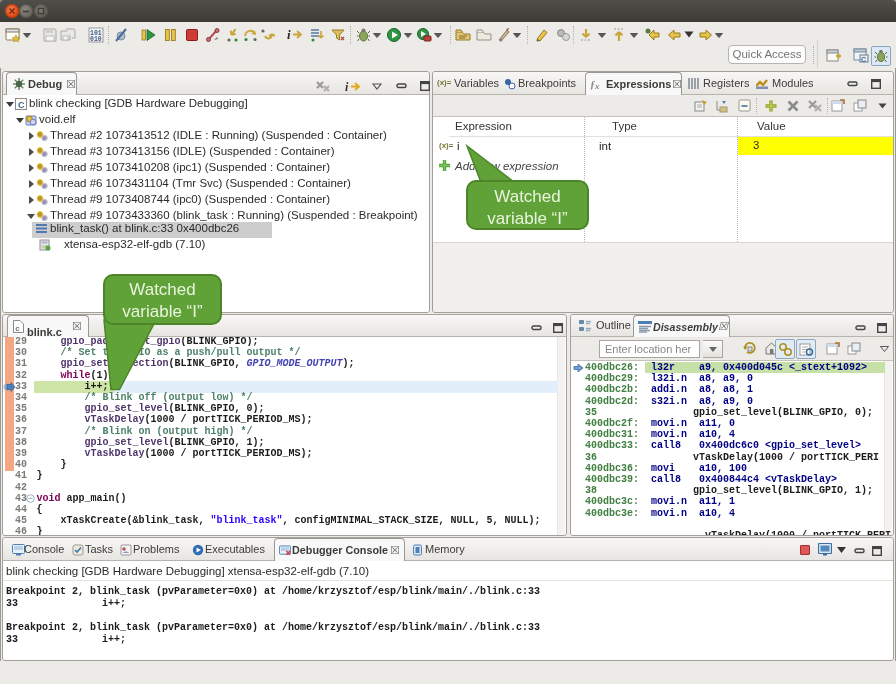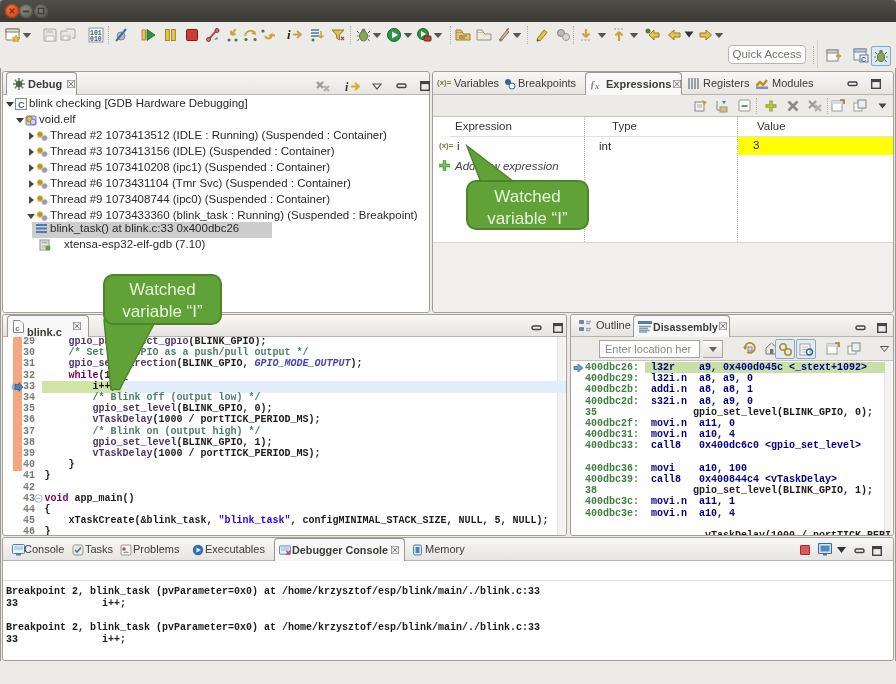--- a/index.html
+++ b/index.html
@@ -465,21 +465,21 @@
     <span style="position:absolute;left:19px;top:4px;margin-top:6px;">blink.c</span>
     <span style="position:absolute;left:64px;top:4px;font-weight:normal;color:#666;">☒</span>
   </div>
   <svg style="position:absolute;left:528px;top:10px;" width="11" height="6" viewBox="0 0 11 6">
       <rect x="1" y="1" width="9" height="3.5" rx="1.5" fill="none" stroke="#444" stroke-width="1.4"></rect>
     </svg>
   <svg style="position:absolute;left:550px;top:8px;" width="10" height="10" viewBox="0 0 10 10">
       <rect x="0.7" y="0.7" width="8.6" height="8.6" fill="none" stroke="#444" stroke-width="1.4"></rect>
       <rect x="0.7" y="0.7" width="8.6" height="2.4" fill="#444"></rect>
     </svg>
-  <div id="editorbody" style="position:absolute;left:0;top:22px;right:0;bottom:0;overflow:hidden;border-radius:0 0 3px 3px;background:#fff;margin-left:8px;">
+  <div id="editorbody" style="position:absolute;left:0;top:22px;right:0;bottom:0;overflow:hidden;border-radius:0 0 3px 3px;background:#fff;">
     <div style="position:absolute;right:1px;top:0;width:8px;height:100%;background:#f3f2f0;border-left:1px solid #e8e6e2;"></div>
 
     <div style="position:absolute;left:2px;top:-3px;width:9px;height:137px;background:#f4a781;"></div>
 
     <div style="position:absolute;left:31px;top:44px;width:524px;height:12px;background:#e3eefb;"></div>
     <div style="position:absolute;left:31px;top:44px;width:80px;height:12px;background:#cfe5a8;"></div>
 
     <svg style="position:absolute;left:0px;top:44px;" width="13" height="12" viewBox="0 0 13 12">
         <circle cx="4" cy="6" r="3.5" fill="#74a2d2" opacity="0.7"></circle>
         <path d="M4 3.5 H8 V1.5 L12 6 L8 10.5 V8.5 H4 Z" fill="#4e7fb5" stroke="#2d5e96" stroke-width="0.7"></path>
@@ -536,21 +536,21 @@
           <rect x="0" y="0" width="5" height="4" rx="1"></rect>
           <rect x="0" y="7" width="5" height="4" rx="1"></rect>
         </g>
         <g stroke="#99aabb" stroke-width="1.4">
           <path d="M7 1.5 h5 M7 3.5 h4"></path>
           <path d="M7 8.5 h5 M7 10.5 h4"></path>
         </g>
       </svg>
     <span style="position:absolute;left:23px;top:4px;">Outline</span>
   </div>
-  <div class="tab active" style="left:62px; width:97px; height:22px;">
+  <div class="tab active" style="left:62px; width:97px; height:22px;font-style:italic;">
     <svg style="position:absolute;left:4px;top:5px;" width="14" height="12" viewBox="0 0 14 12">
         <rect x="0" y="0" width="14" height="3" fill="#4e7fb5"></rect>
         <g stroke="#8899aa" stroke-width="1.3">
           <path d="M1 5.5 h12 M1 7.5 h9 M1 9.5 h11 M1 11.2 h8"></path>
         </g>
       </svg>
     <span style="position:absolute;left:19px;top:4.5px;font-size:10.6px;">Disassembly</span>
     <span style="position:absolute;left:84px;top:4px;font-weight:normal;color:#666;">☒</span>
   </div>
   <svg style="position:absolute;left:284px;top:10px;" width="11" height="6" viewBox="0 0 11 6">
@@ -605,20 +605,21 @@
     </div>
     <div style="position:absolute;left:74px;top:24.5px;width:240px;height:11.5px;background:#c7e0a8;"></div>
       <div class="mono" style="left:14px;top:25.0px;"><span class="addr">400dbc26:</span>&nbsp;&nbsp;<span class="ins">l32r&nbsp;&nbsp;&nbsp;&nbsp;a9, 0x400d045c &lt;_stext+1092&gt;</span></div>
       <div class="mono" style="left:14px;top:36.2px;"><span class="addr">400dbc29:</span>&nbsp;&nbsp;<span class="ins">l32i.n&nbsp;&nbsp;a8, a9, 0</span></div>
       <div class="mono" style="left:14px;top:47.4px;"><span class="addr">400dbc2b:</span>&nbsp;&nbsp;<span class="ins">addi.n&nbsp;&nbsp;a8, a8, 1</span></div>
       <div class="mono" style="left:14px;top:58.6px;"><span class="addr">400dbc2d:</span>&nbsp;&nbsp;<span class="ins">s32i.n&nbsp;&nbsp;a8, a9, 0</span></div>
       <div class="mono" style="left:14px;top:69.8px;"><span class="lngreen">35</span>&nbsp;&nbsp;&nbsp;&nbsp;&nbsp;&nbsp;&nbsp;&nbsp;&nbsp;&nbsp;&nbsp;&nbsp;&nbsp;&nbsp;&nbsp;&nbsp;<span style="color:#1c1c1c;">gpio_set_level(BLINK_GPIO, 0);</span></div>
       <div class="mono" style="left:14px;top:81.0px;"><span class="addr">400dbc2f:</span>&nbsp;&nbsp;<span class="ins">movi.n&nbsp;&nbsp;a11, 0</span></div>
       <div class="mono" style="left:14px;top:92.2px;"><span class="addr">400dbc31:</span>&nbsp;&nbsp;<span class="ins">movi.n&nbsp;&nbsp;a10, 4</span></div>
       <div class="mono" style="left:14px;top:103.4px;"><span class="addr">400dbc33:</span>&nbsp;&nbsp;<span class="ins">call8&nbsp;&nbsp;&nbsp;0x400dc6c0 &lt;gpio_set_level&gt;</span></div>
+      <div class="mono" style="left:14px;top:114.6px;"><span class="lngreen">36</span>&nbsp;&nbsp;&nbsp;&nbsp;&nbsp;&nbsp;&nbsp;&nbsp;&nbsp;&nbsp;&nbsp;&nbsp;&nbsp;&nbsp;&nbsp;&nbsp;<span style="color:#1c1c1c;">vTaskDelay(1000 / portTICK_PERI</span></div>
       <div class="mono" style="left:14px;top:125.8px;"><span class="addr">400dbc36:</span>&nbsp;&nbsp;<span class="ins">movi&nbsp;&nbsp;&nbsp;&nbsp;a10, 100</span></div>
       <div class="mono" style="left:14px;top:137.0px;"><span class="addr">400dbc39:</span>&nbsp;&nbsp;<span class="ins">call8&nbsp;&nbsp;&nbsp;0x400844c4 &lt;vTaskDelay&gt;</span></div>
       <div class="mono" style="left:14px;top:148.2px;"><span class="lngreen">38</span>&nbsp;&nbsp;&nbsp;&nbsp;&nbsp;&nbsp;&nbsp;&nbsp;&nbsp;&nbsp;&nbsp;&nbsp;&nbsp;&nbsp;&nbsp;&nbsp;<span style="color:#1c1c1c;">gpio_set_level(BLINK_GPIO, 1);</span></div>
       <div class="mono" style="left:14px;top:159.4px;"><span class="addr">400dbc3c:</span>&nbsp;&nbsp;<span class="ins">movi.n&nbsp;&nbsp;a11, 1</span></div>
       <div class="mono" style="left:14px;top:170.6px;"><span class="addr">400dbc3e:</span>&nbsp;&nbsp;<span class="ins">movi.n&nbsp;&nbsp;a10, 4</span></div>
       <div class="mono" style="left:14px;top:193.0px;">&nbsp;&nbsp;&nbsp;&nbsp;&nbsp;&nbsp;&nbsp;&nbsp;&nbsp;&nbsp;&nbsp;&nbsp;&nbsp;&nbsp;&nbsp;&nbsp;&nbsp;&nbsp;&nbsp;&nbsp;<span style="color:#1c1c1c;">vTaskDelay(1000 / portTICK_PERI</span></div>
       <svg style="position:absolute;left:2px;top:26px;" width="11" height="10" viewBox="0 0 11 10">
         <path d="M1 3.5 H5 V1 L10 5 L5 9 V6.5 H1 Z" fill="#6f9fd0" stroke="#3d6da0" stroke-width="0.8"></path>
       </svg>
   </div>
@@ -683,20 +684,21 @@
       <path d="M0 0 L9 0 L4.5 6 Z" fill="#333"></path>
     </svg>
   <svg style="position:absolute;left:851px;top:10px;" width="11" height="6" viewBox="0 0 11 6">
       <rect x="1" y="1" width="9" height="3.5" rx="1.5" fill="none" stroke="#444" stroke-width="1.4"></rect>
     </svg>
   <svg style="position:absolute;left:869px;top:8px;" width="10" height="10" viewBox="0 0 10 10">
       <rect x="0.7" y="0.7" width="8.6" height="8.6" fill="none" stroke="#444" stroke-width="1.4"></rect>
       <rect x="0.7" y="0.7" width="8.6" height="2.4" fill="#444"></rect>
     </svg>
   <div id="consolebody" style="position:absolute;left:0;top:23px;right:0;bottom:0;overflow:hidden;border-radius:0 0 3px 3px;background:#fff;">
+    <div class="sans" style="left:3px;top:4px;font-size:11.5px;color:#2b2a28;">blink checking [GDB Hardware Debugging] xtensa-esp32-elf-gdb (7.10)</div>
     <div style="position:absolute;left:0;top:19px;width:100%;border-top:1px solid #e4e2de;"></div>
     <div class="mono" style="left:3px;top:25px;color:#1c1c1c;">Breakpoint 2, blink_task (pvParameter=0x0) at /home/krzysztof/esp/blink/main/./blink.c:33</div>
     <div class="mono" style="left:3px;top:37px;color:#1c1c1c;">33&nbsp;&nbsp;&nbsp;&nbsp;&nbsp;&nbsp;&nbsp;&nbsp;&nbsp;&nbsp;&nbsp;&nbsp;&nbsp;&nbsp;i++;</div>
     <div class="mono" style="left:3px;top:61px;color:#1c1c1c;">Breakpoint 2, blink_task (pvParameter=0x0) at /home/krzysztof/esp/blink/main/./blink.c:33</div>
     <div class="mono" style="left:3px;top:73px;color:#1c1c1c;">33&nbsp;&nbsp;&nbsp;&nbsp;&nbsp;&nbsp;&nbsp;&nbsp;&nbsp;&nbsp;&nbsp;&nbsp;&nbsp;&nbsp;i++;</div>
   </div>
 </div>
 
 <div class="abs" style="left:652px;top:666px;width:3px;height:3px;background:#b0ada8;border-radius:50%;box-shadow:0 5px 0 #b0ada8, 0 10px 0 #b0ada8;"></div>
 

